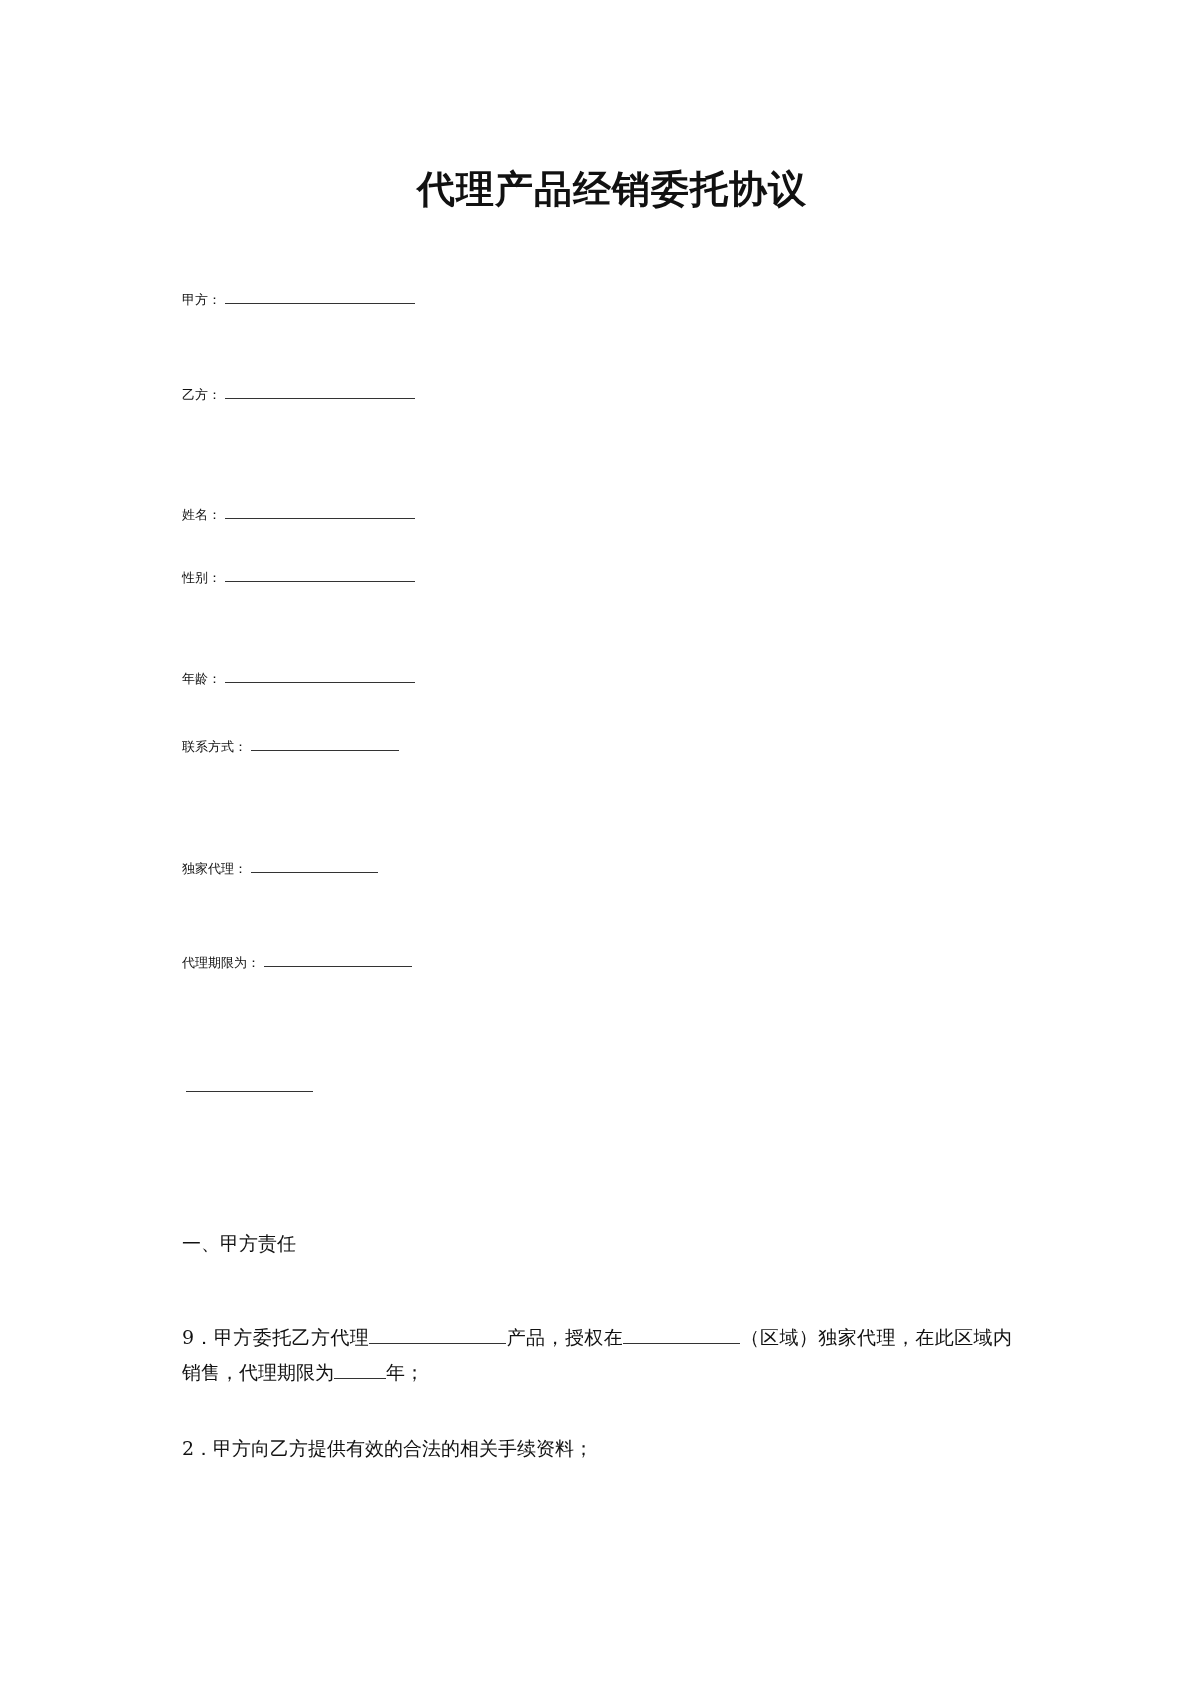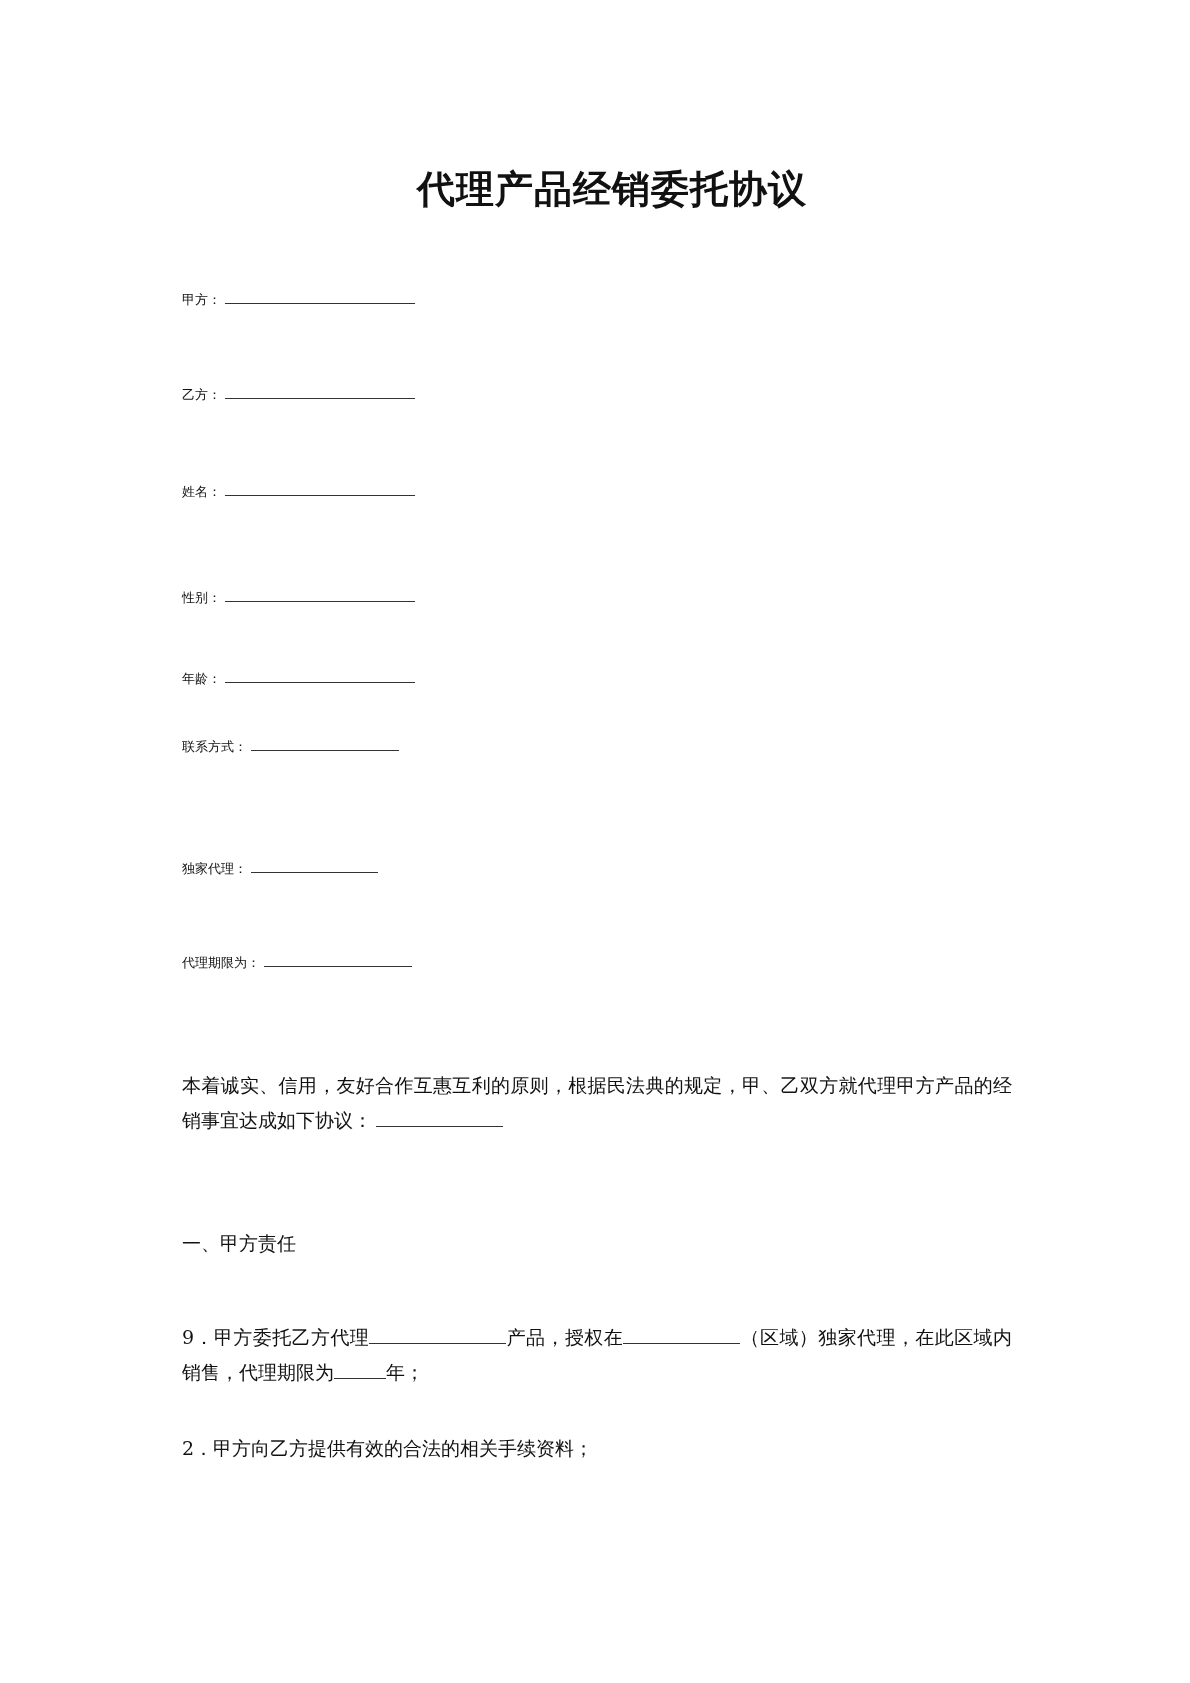--- a/index.html
+++ b/index.html
@@ -37,41 +37,41 @@
 
 <div>
   <div class="title">代理产品经销委托协议</div>
 
   <div class="field" style="top:283px">
     <span>甲方：</span><span class="blank" style="width:190px"></span>
   </div>
   <div class="field" style="top:378px">
     <span>乙方：</span><span class="blank" style="width:190px"></span>
   </div>
-  <div class="field" style="top:475px">
+  <div class="field" style="top:498px">
     <span>姓名：</span><span class="blank" style="width:190px"></span>
   </div>
-  <div class="field" style="top:581px">
+  <div class="field" style="top:561px">
     <span>性别：</span><span class="blank" style="width:190px"></span>
   </div>
   <div class="field" style="top:662px">
     <span>年龄：</span><span class="blank" style="width:190px"></span>
   </div>
   <div class="field" style="top:730px">
     <span>联系方式：</span><span class="blank" style="width:148px"></span>
   </div>
   <div class="field" style="top:852px">
     <span>独家代理：</span><span class="blank" style="width:127px"></span>
   </div>
   <div class="field" style="top:946px">
     <span>代理期限为：</span><span class="blank" style="width:148px"></span>
   </div>
 
   <div class="para" style="top:1068px">
-    <span>本着诚实、信用，友好合作互惠互利的原则，根据民法典的规定，甲、乙双方就代理甲方产品的经销事宜达成如下协议：</span><span class="inline-blank" style="width:127px;margin-left:4px"></span>
+    <span class="inline-blank" style="width:127px;margin-left:4px"></span>
   </div>
 
   <div class="para" style="top:1226px">一、甲方责任</div>
 
   <div class="para" style="top:1320px">
     <span>9．甲方委托乙方代理</span><span class="inline-blank" style="width:137px"></span><span>产品，授权在</span><span class="inline-blank" style="width:117px"></span><span>（区域）独家代理，在此区域内销售，代理期限为</span><span class="inline-blank" style="width:52px"></span><span>年；</span>
   </div>
 
   <div class="para" style="top:1431px">2．甲方向乙方提供有效的合法的相关手续资料；</div>
 </div>

